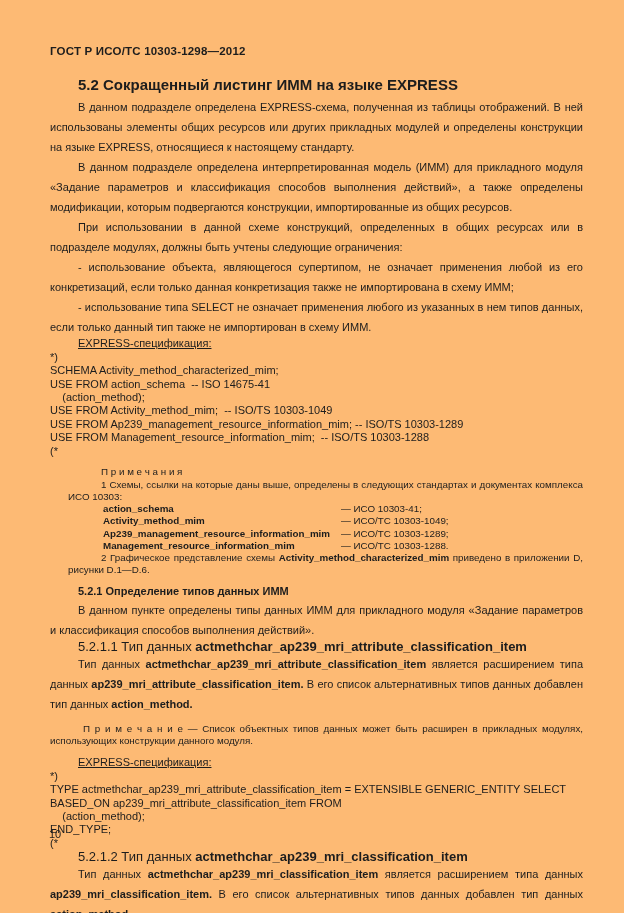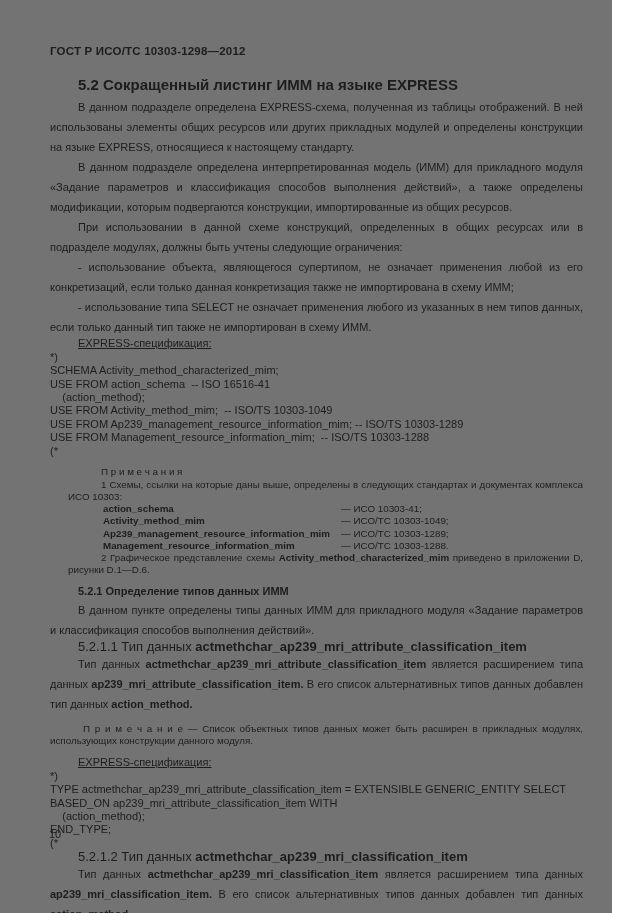--- a/index.html
+++ b/index.html
@@ -1,22 +1,23 @@
 <!DOCTYPE html>
 <html lang="ru"><head>
 <meta charset="utf-8">
 <style>
   html,body{margin:0;padding:0;background:#ffffff;}
   .page{
     position:relative;
     width:612px;height:913px;
-    background:#737373;
+    background:#fdba74;
     overflow:hidden;
     font-family:"Liberation Sans", sans-serif;
     color:#1d1d1d;
+    padding-left:12px;
     -webkit-font-smoothing:antialiased;
   }
   .content{
     position:absolute;
     left:50px;top:45px;
     width:533px;
   }
   .doc-header{
     font-size:11.5px;font-weight:bold;letter-spacing:.2px;
     margin:0 0 21px 0;
@@ -93,21 +94,21 @@
     <p class="body-p">В данном подразделе определена интерпретированная модель (ИММ) для прикладного модуля «Задание параметров и классификация способов выполнения действий», а также определены модификации, которым подвергаются конструкции, импортированные из общих ресурсов.</p>
     <p class="body-p">При использовании в данной схеме конструкций, определенных в общих ресурсах или в подразделе модулях, должны быть учтены следующие ограничения:</p>
     <p class="body-p">- использование объекта, являющегося супертипом, не означает применения любой из его конкретизаций, если только данная конкретизация также не импортирована в схему ИММ;</p>
     <p class="body-p">- использование типа SELECT не означает применения любого из указанных в нем типов данных, если только данный тип также не импортирован в схему ИММ.</p>
 
     <p class="express-label"><span>EXPRESS-спецификация:</span></p>
 
     <div class="code">
       <div class="code-line">*)</div>
       <div class="code-line">SCHEMA Activity_method_characterized_mim;</div>
-      <div class="code-line">USE FROM action_schema  -- ISO 16516-41</div>
+      <div class="code-line">USE FROM action_schema  -- ISO 14675-41</div>
       <div class="code-line">    (action_method);</div>
       <div class="code-line">USE FROM Activity_method_mim;  -- ISO/TS 10303-1049</div>
       <div class="code-line">USE FROM Ap239_management_resource_information_mim; -- ISO/TS 10303-1289</div>
       <div class="code-line">USE FROM Management_resource_information_mim;  -- ISO/TS 10303-1288</div>
       <div class="code-line">(*</div>
     </div>
 
     <div class="notes">
       <div class="notes-title">П р и м е ч а н и я</div>
       <p class="note-p">1 Схемы, ссылки на которые даны выше, определены в следующих стандартах и документах комплекса ИСО 10303:</p>
@@ -136,21 +137,21 @@
     <p class="h-inline"><span>5.2.1.1 Тип данных </span><span class="b">actmethchar_ap239_mri_attribute_classification_item</span></p>
     <p class="body-p"><span>Тип данных </span><span class="b">actmethchar_ap239_mri_attribute_classification_item</span><span> является расширением типа данных </span><span class="b">ap239_mri_attribute_classification_item.</span><span> В его список альтернативных типов данных добавлен тип данных </span><span class="b">action_method.</span></p>
 
     <p class="note-solo"><span>П р и м е ч а н и е</span><span> — Список объектных типов данных может быть расширен в прикладных модулях, использующих конструкции данного модуля.</span></p>
 
     <p class="express-label"><span>EXPRESS-спецификация:</span></p>
 
     <div class="code">
       <div class="code-line">*)</div>
       <div class="code-line">TYPE actmethchar_ap239_mri_attribute_classification_item = EXTENSIBLE GENERIC_ENTITY SELECT</div>
-      <div class="code-line">BASED_ON ap239_mri_attribute_classification_item WITH</div>
+      <div class="code-line">BASED_ON ap239_mri_attribute_classification_item FROM</div>
       <div class="code-line">    (action_method);</div>
       <div class="code-line">END_TYPE;</div>
       <div class="code-line">(*</div>
     </div>
 
     <p class="h-inline"><span>5.2.1.2 Тип данных </span><span class="b">actmethchar_ap239_mri_classification_item</span></p>
     <p class="body-p"><span>Тип данных </span><span class="b">actmethchar_ap239_mri_classification_item</span><span> является расширением типа данных </span><span class="b">ap239_mri_classification_item.</span><span> В его список альтернативных типов данных добавлен тип данных </span><span class="b">action_method.</span></p>
 
     <p class="note-solo"><span>П р и м е ч а н и е</span><span> — Список объектных типов данных может быть расширен в прикладных модулях, использующих конструкции данного модуля.</span></p>
 

